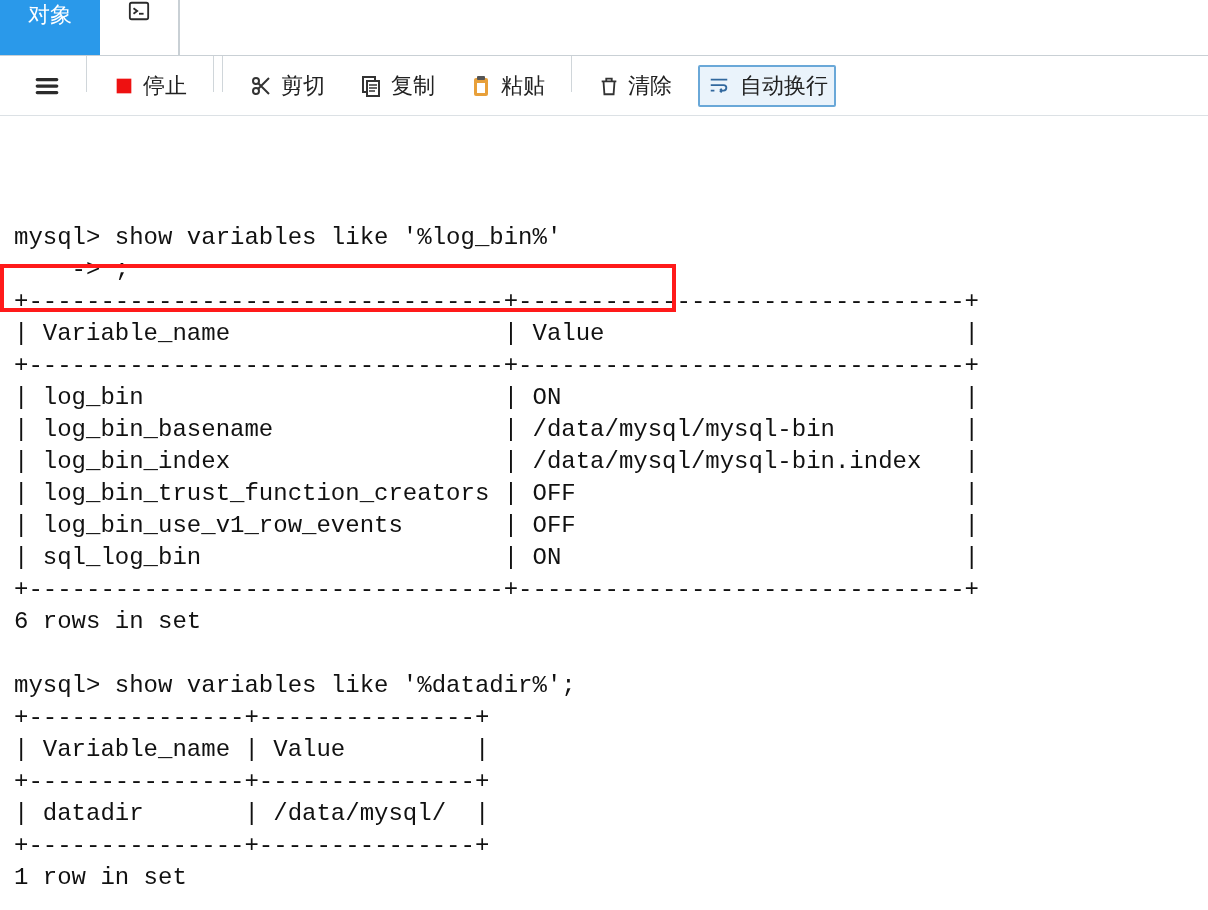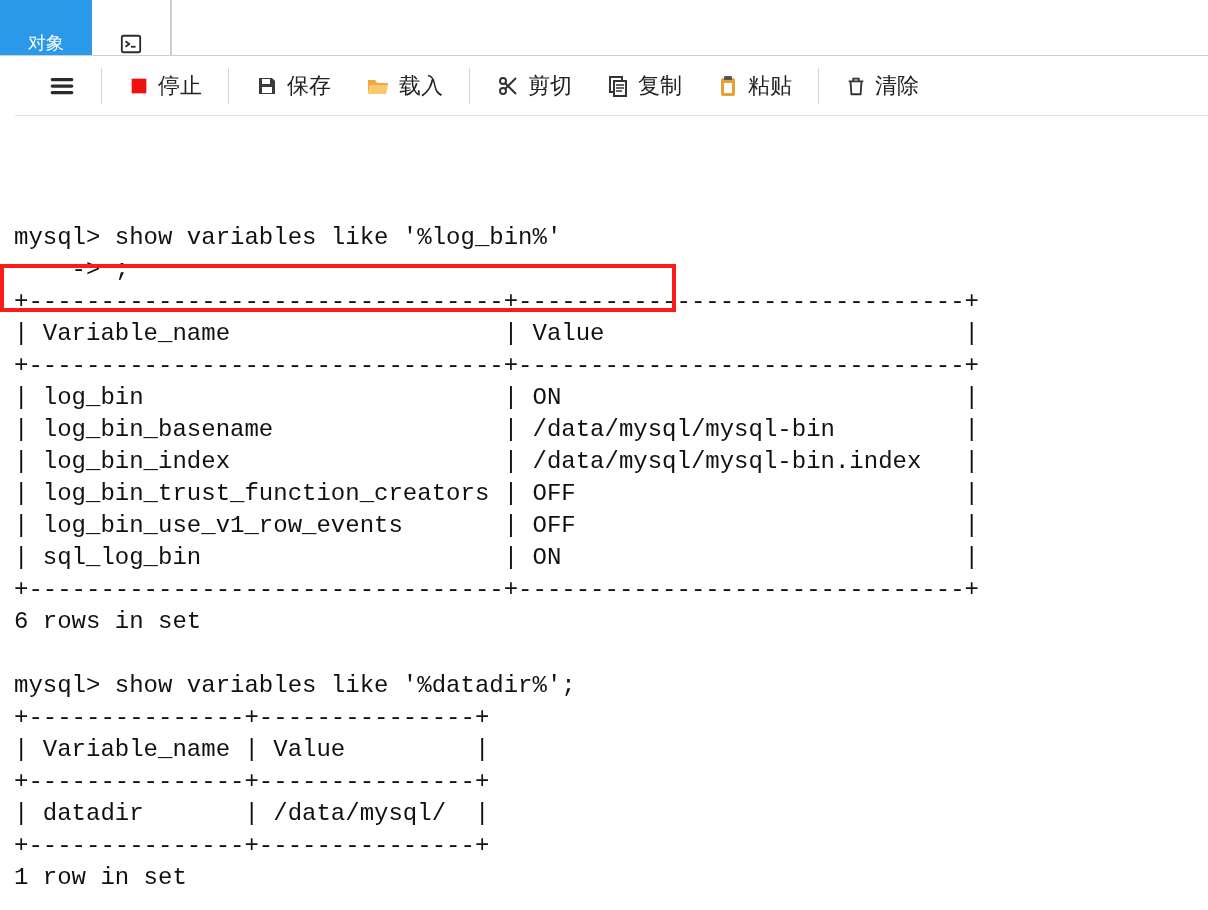--- a/index.html
+++ b/index.html
@@ -14,43 +14,41 @@
   }
   .tabs {
     display: flex;
     align-items: stretch;
     border-bottom: 1px solid #c9d0d5;
     background: #f5f7f8;
     height: 56px;
   }
   .tab {
     display: flex;
-    align-items: flex-end;
+    align-items: flex-start;
     padding: 0 28px;
-    font-size: 18px;
+    font-size: 22px;
     border-right: 1px solid #c9d0d5;
     gap: 10px;
     background: #fff;
   }
   .tab.active {
     background: #2a99ea;
     color: #fff;
     border-right: none;
   }
   .tab-icon svg { display:block; }
   .tabs-rest { flex:1; background:#fff; border-left: 1px solid #c9d0d5;}
   .toolbar {
     display: flex;
-    align-items: center;
     height: 60px;
     padding: 0 12px;
     gap: 0;
     border-bottom: 1px solid #dce1e5;
     font-size: 22px;
-    margin-left: 15px;
   }
   .tb-group { display:flex; align-items:center; gap: 18px; padding: 0 14px; }
   .tb-sep {
     width: 1px; height: 36px; background:#d0d6da; margin: 0 4px;
   }
   .tb-btn {
     display:flex; align-items:center; gap:8px;
     padding: 4px 6px;
     border: 2px solid transparent;
     border-radius: 2px;
@@ -111,41 +109,20 @@
     <div class="tb-btn">
       <span class="ico">
         <svg width="22" height="22" viewBox="0 0 24 24">
             <rect x="4" y="4" width="16" height="16" fill="#e11"></rect>
           </svg>
       </span>
       <span>停止</span>
     </div>
   </div>
   <div class="tb-sep"></div>
-  <div class="tb-group">
-    <div class="tb-btn">
-      <span class="ico">
-        <svg width="24" height="24" viewBox="0 0 24 24">
-            <path d="M4 4h13l3 3v13H4z" fill="#3a3a3a"></path>
-            <rect x="7" y="5" width="8" height="5" fill="#fff"></rect>
-            <rect x="7" y="13" width="10" height="6" fill="#fff"></rect>
-          </svg>
-      </span>
-      <span>保存</span>
-    </div>
-    <div class="tb-btn">
-      <span class="ico">
-        <svg width="26" height="24" viewBox="0 0 24 24">
-            <path d="M2 6h7l2 3h11v2H4l-2 9V6z" fill="#f0a93a"></path>
-            <path d="M4 11h18l-2 9H2z" fill="#f9c96b"></path>
-          </svg>
-      </span>
-      <span>载入</span>
-    </div>
-  </div>
   <div class="tb-sep"></div>
   <div class="tb-group">
     <div class="tb-btn">
       <span class="ico">
         <svg width="24" height="24" viewBox="0 0 24 24">
             <circle cx="7" cy="17" r="3" fill="none" stroke="#333" stroke-width="2"></circle>
             <circle cx="7" cy="7" r="3" fill="none" stroke="#333" stroke-width="2"></circle>
             <path d="M9 9l11 11M9 15L20 4" stroke="#333" stroke-width="2"></path>
           </svg>
       </span>
@@ -174,20 +151,28 @@
   </div>
   <div class="tb-sep"></div>
   <div class="tb-group">
     <div class="tb-btn">
       <span class="ico">
         <svg width="22" height="24" viewBox="0 0 24 24">
             <path d="M4 7h16M9 7V4h6v3M6 7l1 14h10l1-14" fill="none" stroke="#333" stroke-width="2"></path>
           </svg>
       </span>
       <span>清除</span>
+    </div>
+    <div class="tb-btn active">
+      <span class="ico">
+        <svg width="26" height="22" viewBox="0 0 24 24">
+            <path d="M3 5h18M3 11h14a3 3 0 010 6h-4m0 0l2-2m-2 2l2 2M3 17h4" fill="none" stroke="#31689e" stroke-width="2"></path>
+          </svg>
+      </span>
+      <span>自动换行</span>
     </div>
   </div>
 </div>
 
 <div class="terminal">
   <div class="hl-red" style="top: 148px; left: 0px; width: 676px; height: 48px;"></div>
   <div id="term-lines">mysql&gt; show variables like '%log_bin%'
     -&gt; ;
 +---------------------------------+-------------------------------+
 | Variable_name                   | Value                         |

